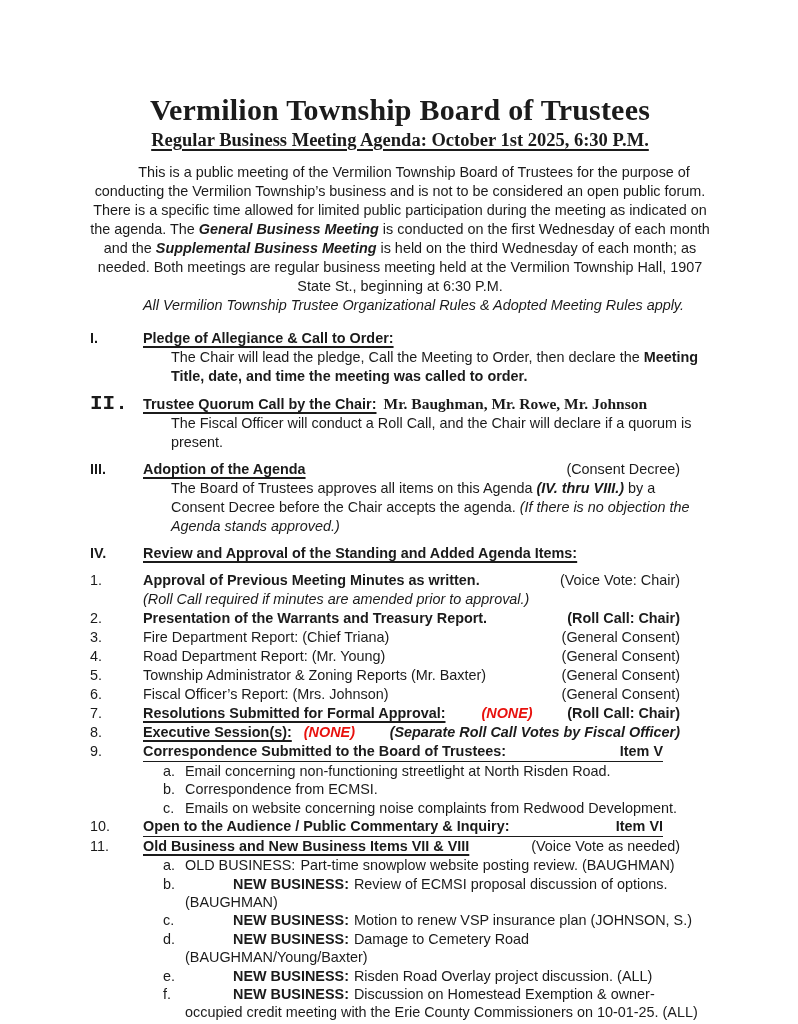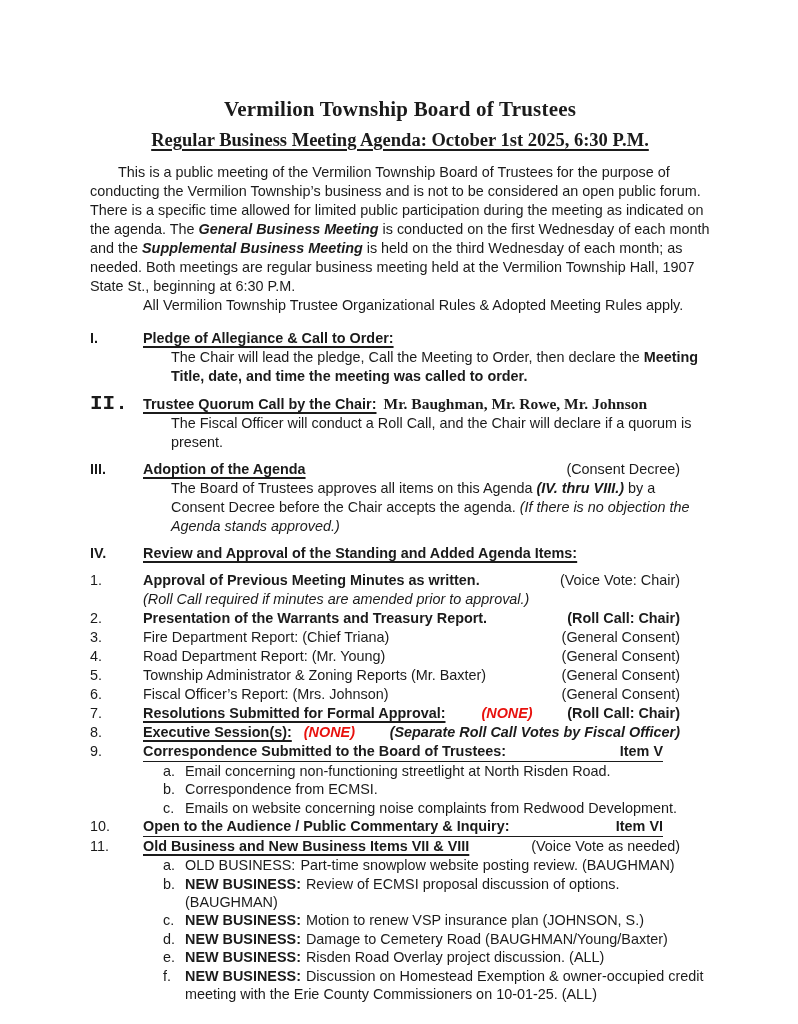--- a/index.html
+++ b/index.html
@@ -4,29 +4,29 @@
 <style>
   html,body{margin:0;padding:0;background:#fff;}
   .page{
     position:relative;width:798px;height:1024px;background:#ffffff;box-sizing:border-box;
     padding:92px 88px 0 90px;color:#1b1b1b;
     font-family:"Liberation Sans","DejaVu Sans",sans-serif;
     font-size:14.4px;line-height:19px;
   }
   .title{
     font-family:"Liberation Serif","DejaVu Serif",serif;
-    font-size:21px;line-height:35px;font-weight:700;text-align:center;margin:0;letter-spacing:.2px;
+    font-size:30px;line-height:35px;font-weight:700;text-align:center;margin:0;letter-spacing:.2px;
   }
   .subtitle{
     font-family:"Liberation Serif","DejaVu Serif",serif;
     font-size:18.5px;line-height:24px;font-weight:700;text-align:center;margin:1px 0 0;
   }
   .subtitle .u{text-decoration:underline;text-decoration-thickness:1.6px;text-underline-offset:3px;text-align:right;}
-  .intro{margin:11px 0 0;text-indent:28px;}
-  .rules{margin:0 0 0 53px;}
+  .intro{margin:11px 0 0;text-indent:28px;text-align:center;}
+  .rules{margin:0 0 0 53px;font-style:italic;}
   .secs{margin-top:14px;}
   .sec{margin-bottom:8px;}
   .row{display:flex;}
   .rn{flex:none;width:53px;font-weight:700;}
   .rn-serif{font-family:Liberation Mono, monospace;font-size:21px;}
   .mid{flex:1;}
   .hd{font-weight:700;text-decoration:underline;text-decoration-thickness:1.6px;text-underline-offset:2.5px;text-align:center;}
   .names{font-family:"Liberation Serif","DejaVu Serif",serif;font-size:15.5px;font-weight:700;margin-left:7px;}
   .rt{flex:none;margin-left:auto;margin-right:30px;}
   .secbody{margin-left:81px;}
@@ -38,21 +38,21 @@
   .item{display:flex;}
   .inum{flex:none;width:53px;}
   .gap36{margin-left:36px;}
   .gap12{margin-left:12px;}
   .tabline{flex:none;display:flex;width:520px;border-bottom:1.6px solid #1b1b1b;gap:48px;}
   .tabline .rt2{margin-left:auto;font-weight:700;text-align:right;}
   .note{margin-left:53px;font-style:italic;}
   .sub{display:flex;margin-left:73px;line-height:18.4px;}
   .letter{flex:none;width:22px;}
   .txt{flex:1;}
-  .lbl{font-weight:700;margin-right:5px;}
+  .lbl{font-weight:700;margin-right:5px;margin-left:48px;}
   .lbl-reg{margin-right:5px;}
 </style>
 </head>
 <body>
 
 <div class="page">
 
   <h1 class="title">Vermilion Township Board of Trustees</h1>
   <h2 class="subtitle"><span class="u">Regular Business Meeting Agenda: October 1st 2025, 6:30 P.M.</span></h2>
 

